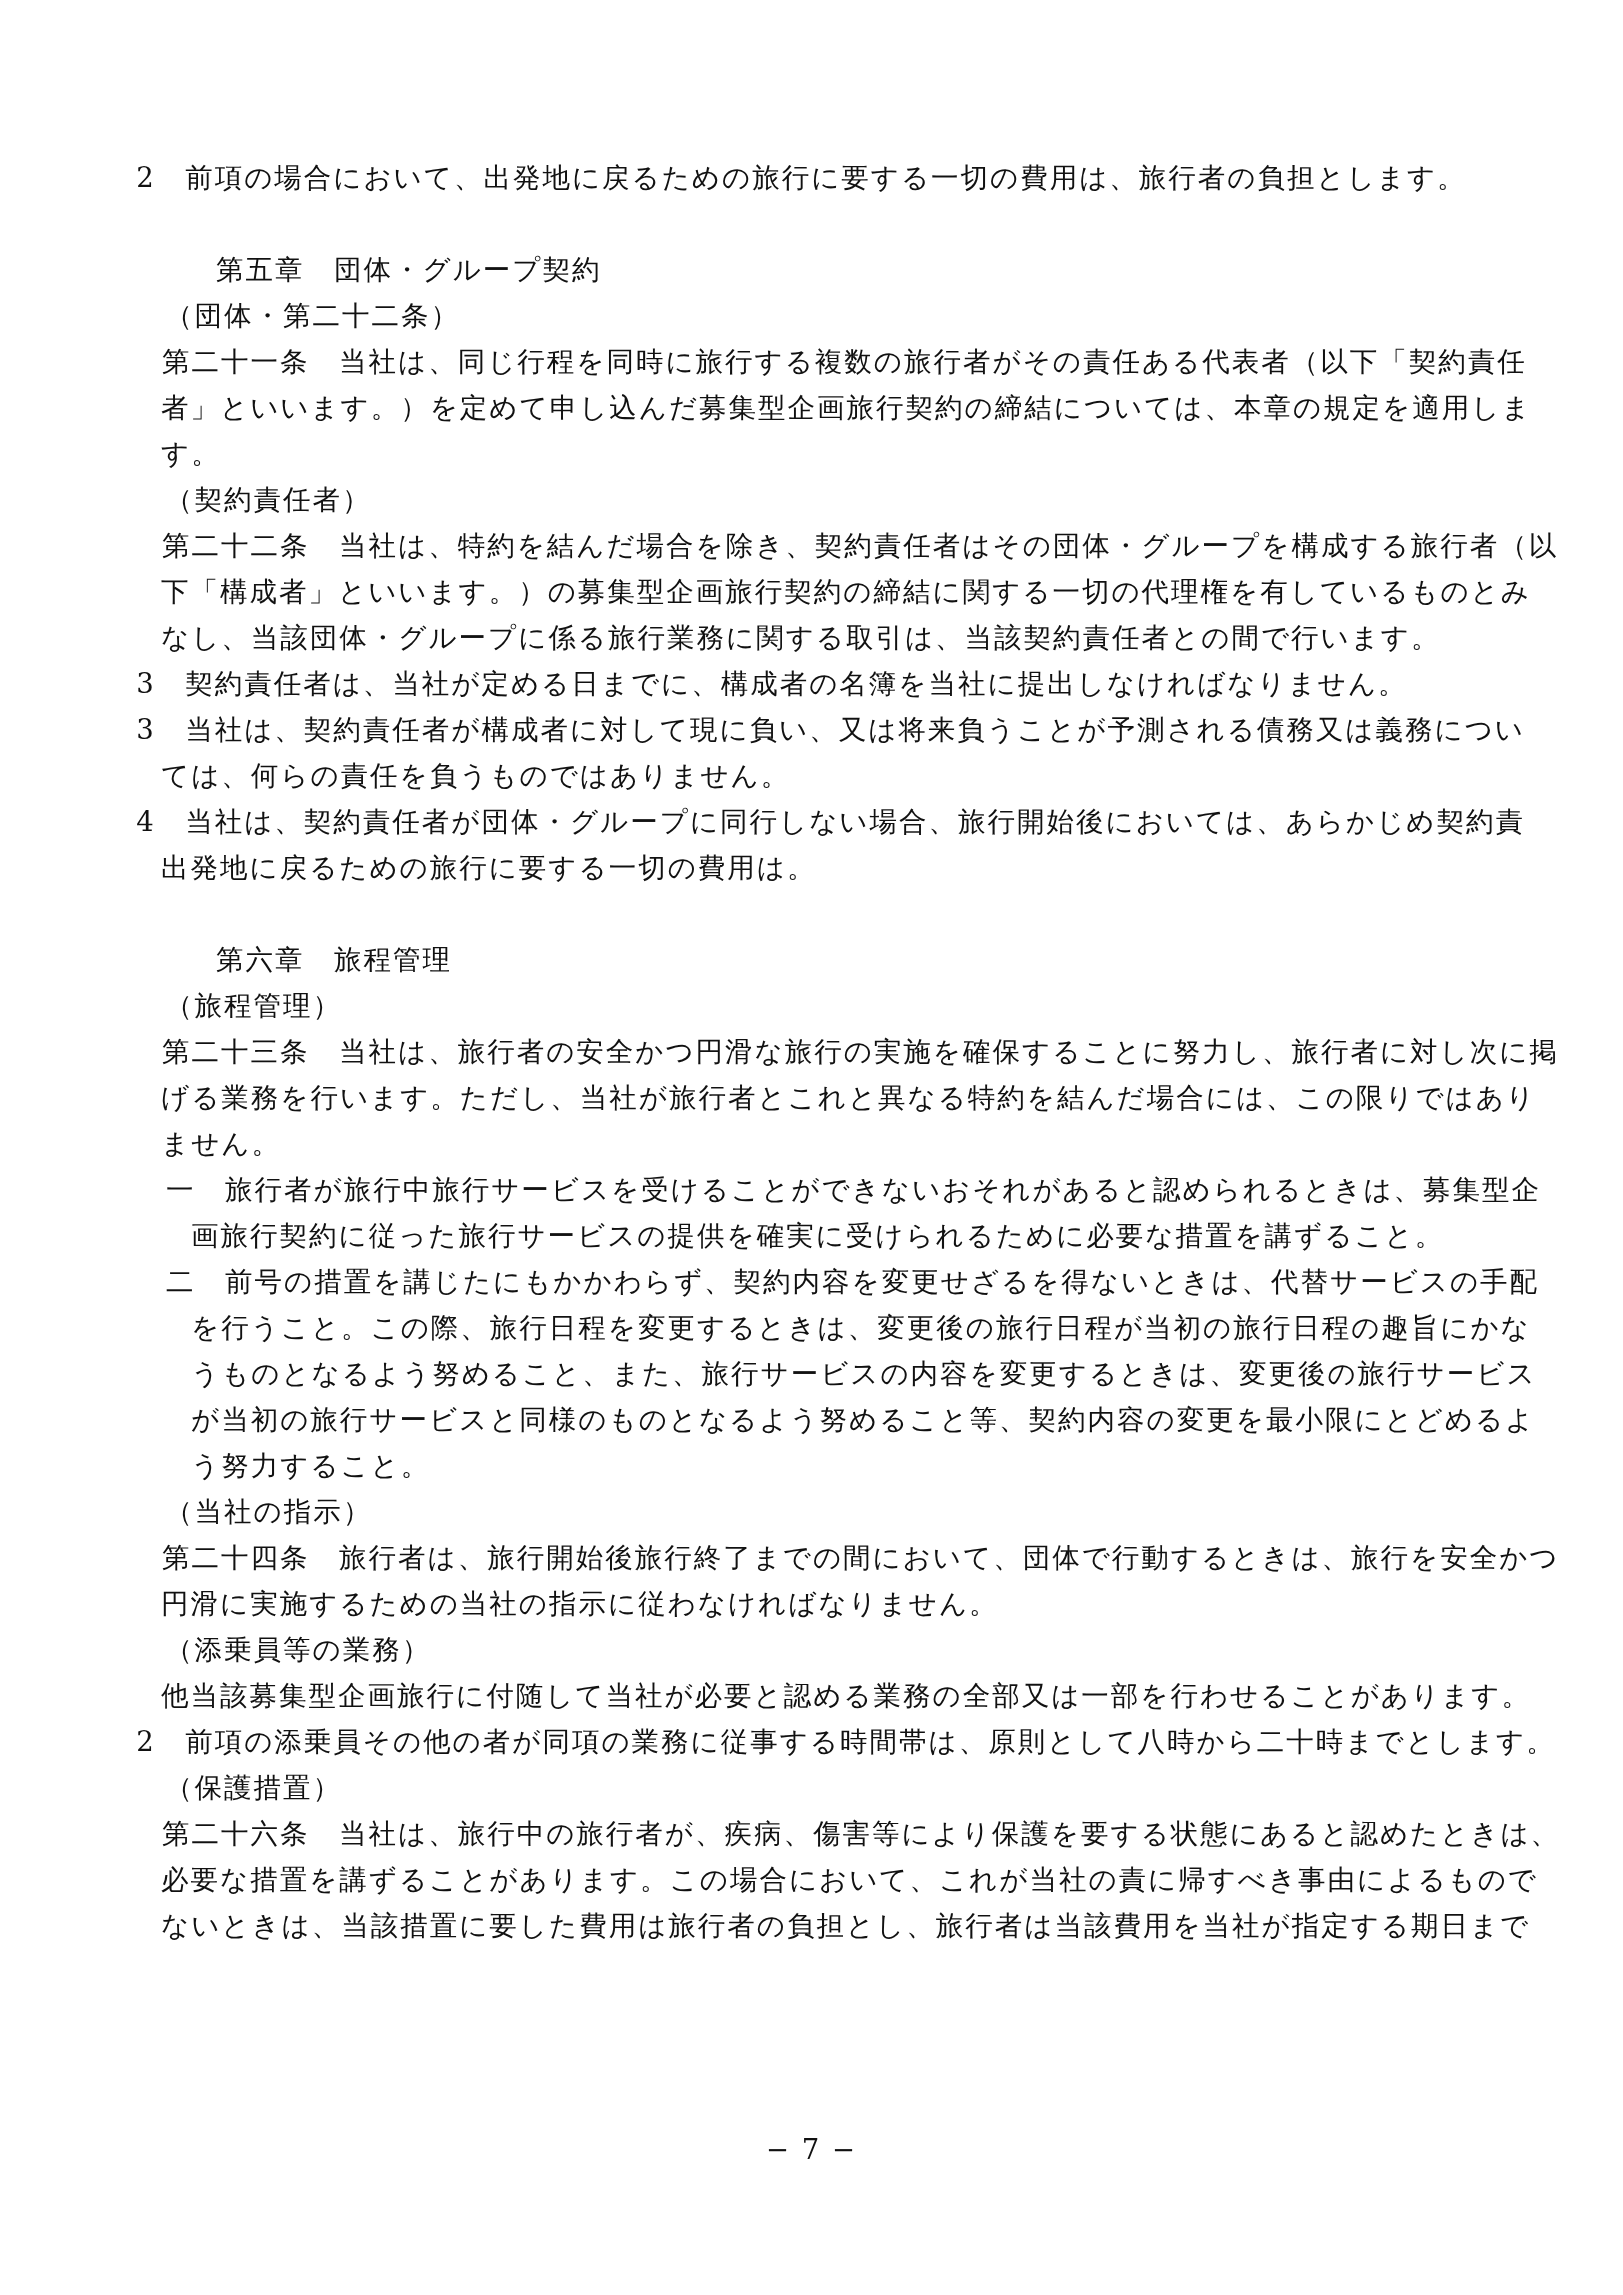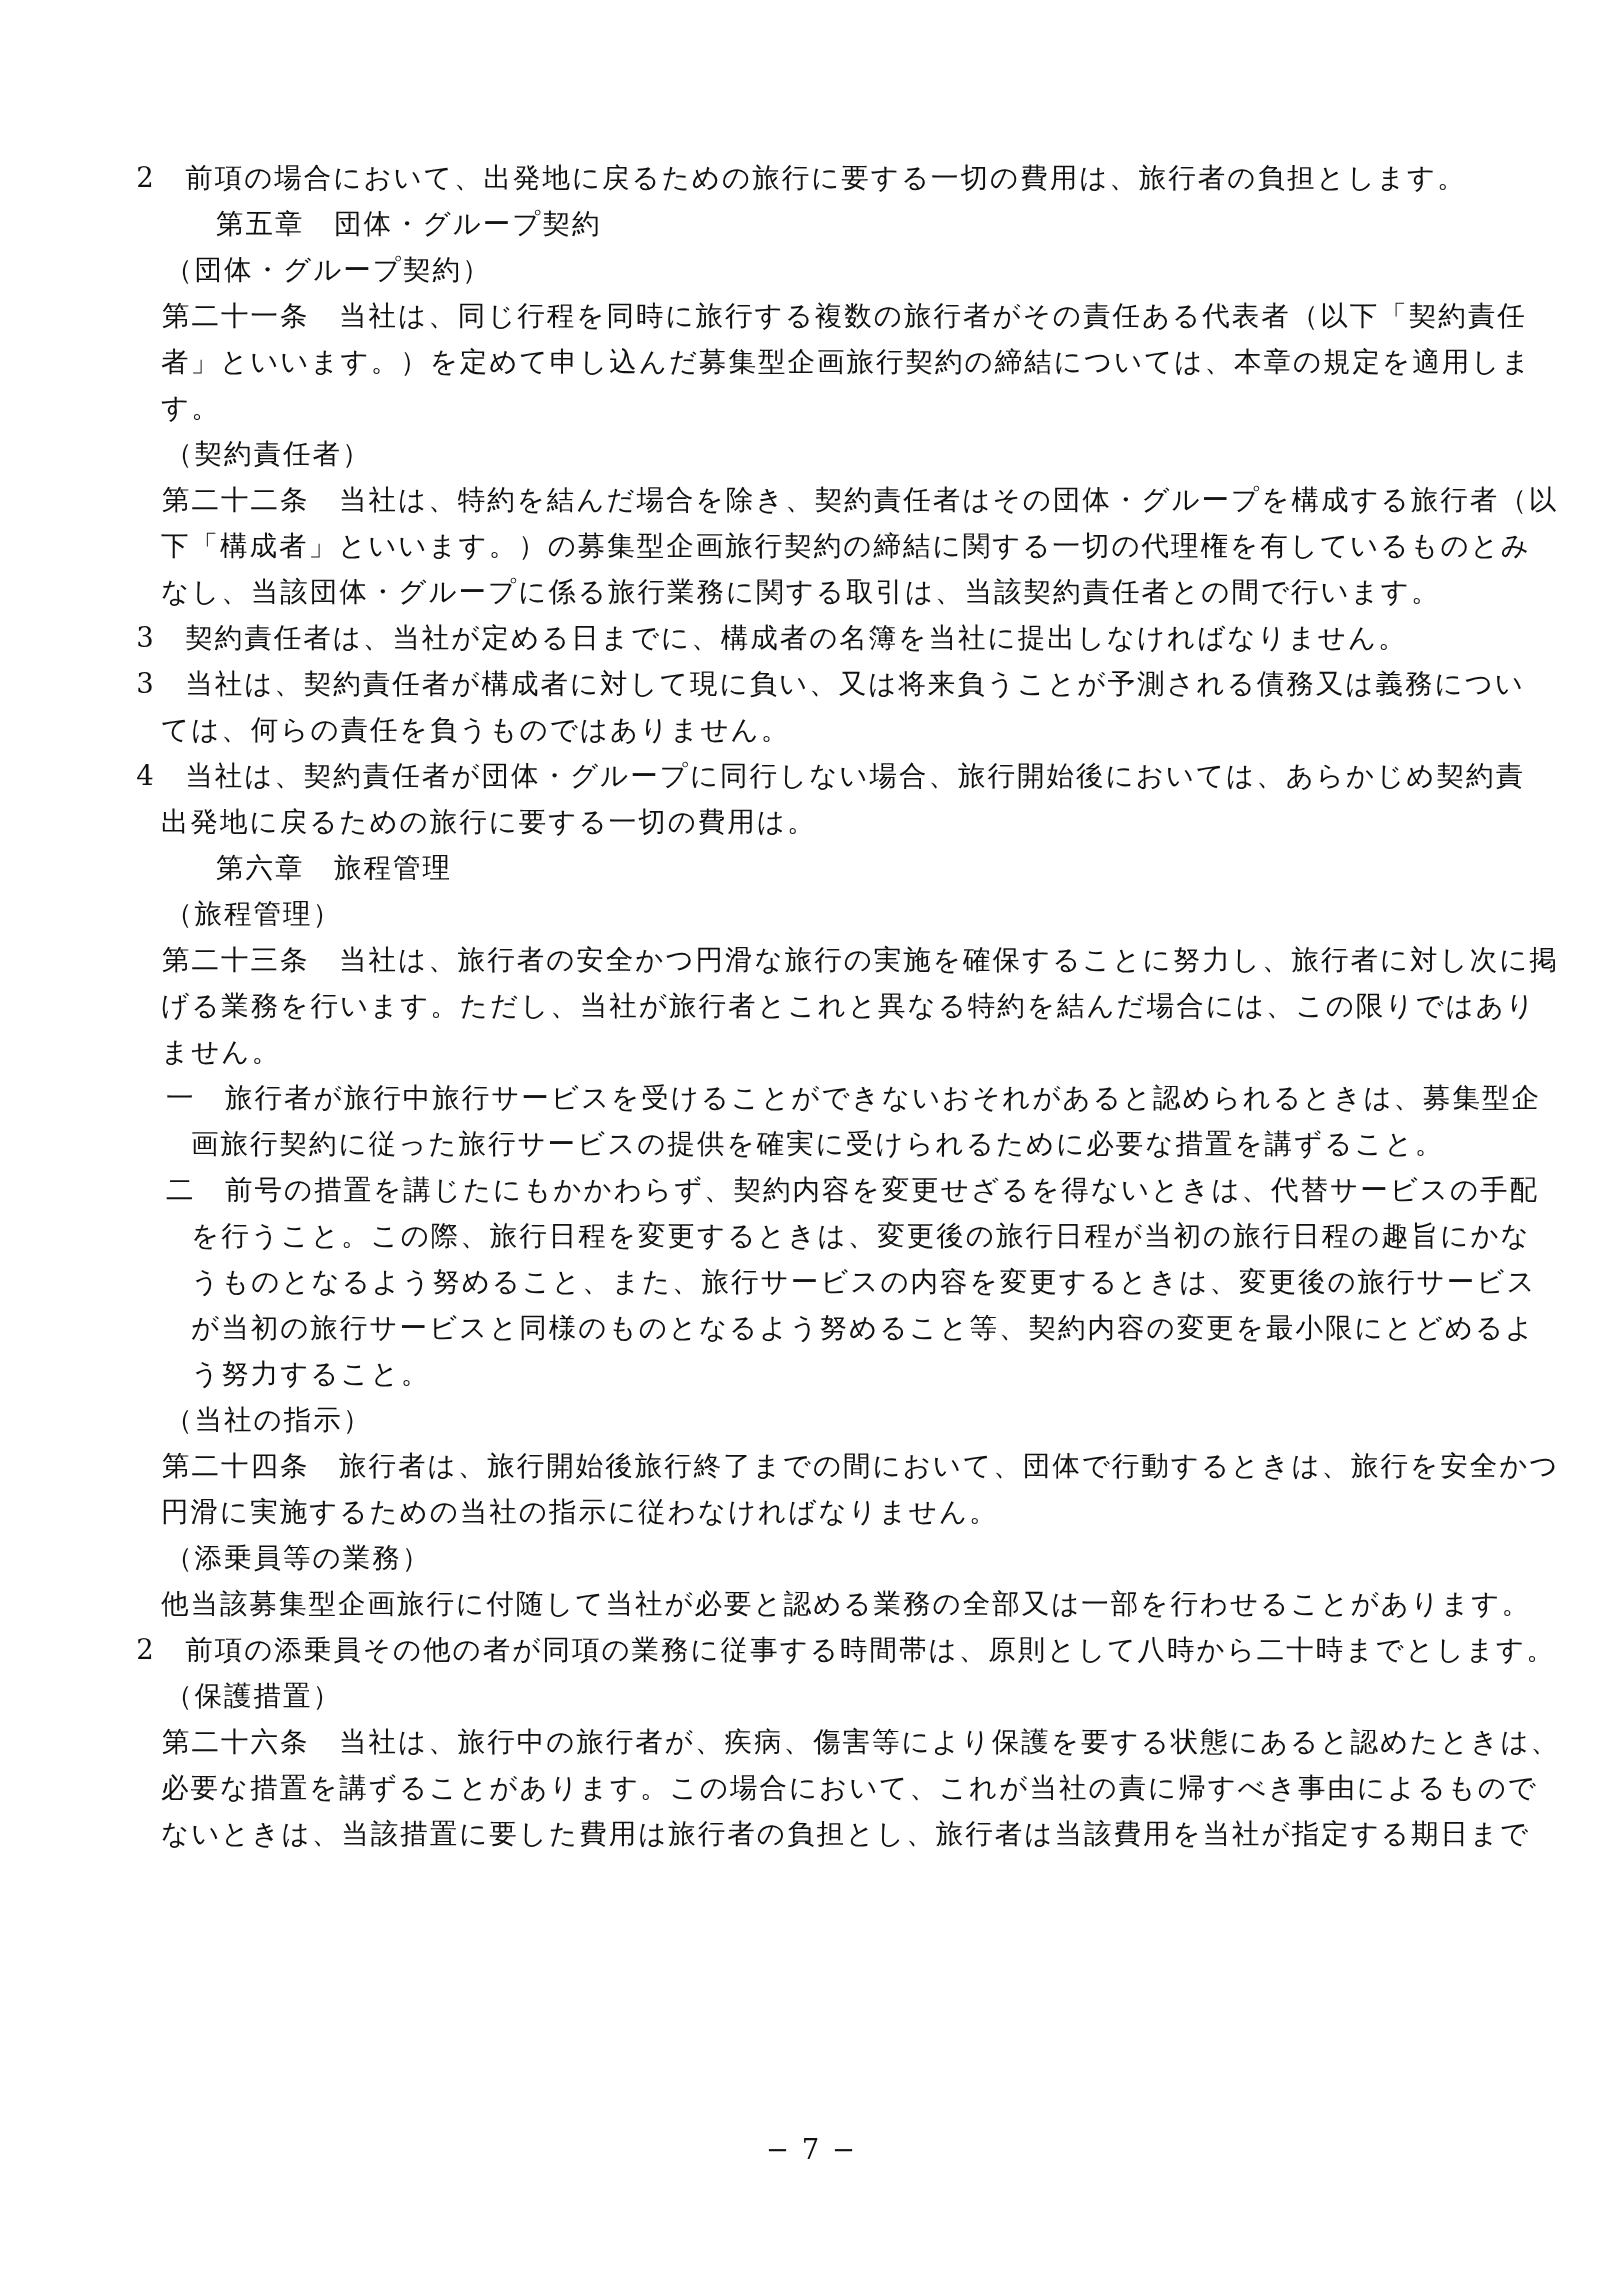--- a/index.html
+++ b/index.html
@@ -22,21 +22,21 @@
     width: 1381px;
   }
   .line {
     height: 46px;
     line-height: 46px;
     font-size: 27.5px;
     letter-spacing: 2px;
     white-space: pre;
   }
   
-  .t-chapter   { padding-left: 85px; }
+  .t-chapter   { padding-left: 85px; margin-top: 46px; }
   
   .t-caption   { padding-left: 34px; }
   
   .t-article   { padding-left: 0; margin-left: 31px; }
   
   .t-cont      { padding-left: 30px; }
   
   .t-numbered  { padding-left: 5.2px; }
   
   .t-item      { padding-left: 35px; }
@@ -54,21 +54,21 @@
     letter-spacing: 2px;
     text-align: center;
   }
 </style>
 </head>
 <body>
 
 <div class="page-body">
     <div class="line t-numbered">2　前項の場合において、出発地に戻るための旅行に要する一切の費用は、旅行者の負担とします。</div>
     <div class="line t-chapter">第五章　団体・グループ契約</div>
-    <div class="line t-caption">（団体・グループ契約）</div>
+    <div class="line t-caption">（団体・第二十二条）</div>
     <div class="line t-article">第二十一条　当社は、同じ行程を同時に旅行する複数の旅行者がその責任ある代表者（以下「契約責任</div>
     <div class="line t-cont">者」といいます。）を定めて申し込んだ募集型企画旅行契約の締結については、本章の規定を適用しま</div>
     <div class="line t-cont">す。</div>
     <div class="line t-caption">（契約責任者）</div>
     <div class="line t-article">第二十二条　当社は、特約を結んだ場合を除き、契約責任者はその団体・グループを構成する旅行者（以</div>
     <div class="line t-cont">下「構成者」といいます。）の募集型企画旅行契約の締結に関する一切の代理権を有しているものとみ</div>
     <div class="line t-cont">なし、当該団体・グループに係る旅行業務に関する取引は、当該契約責任者との間で行います。</div>
     <div class="line t-numbered">3　契約責任者は、当社が定める日までに、構成者の名簿を当社に提出しなければなりません。</div>
     <div class="line t-numbered">3　当社は、契約責任者が構成者に対して現に負い、又は将来負うことが予測される債務又は義務につい</div>
     <div class="line t-cont">ては、何らの責任を負うものではありません。</div>

